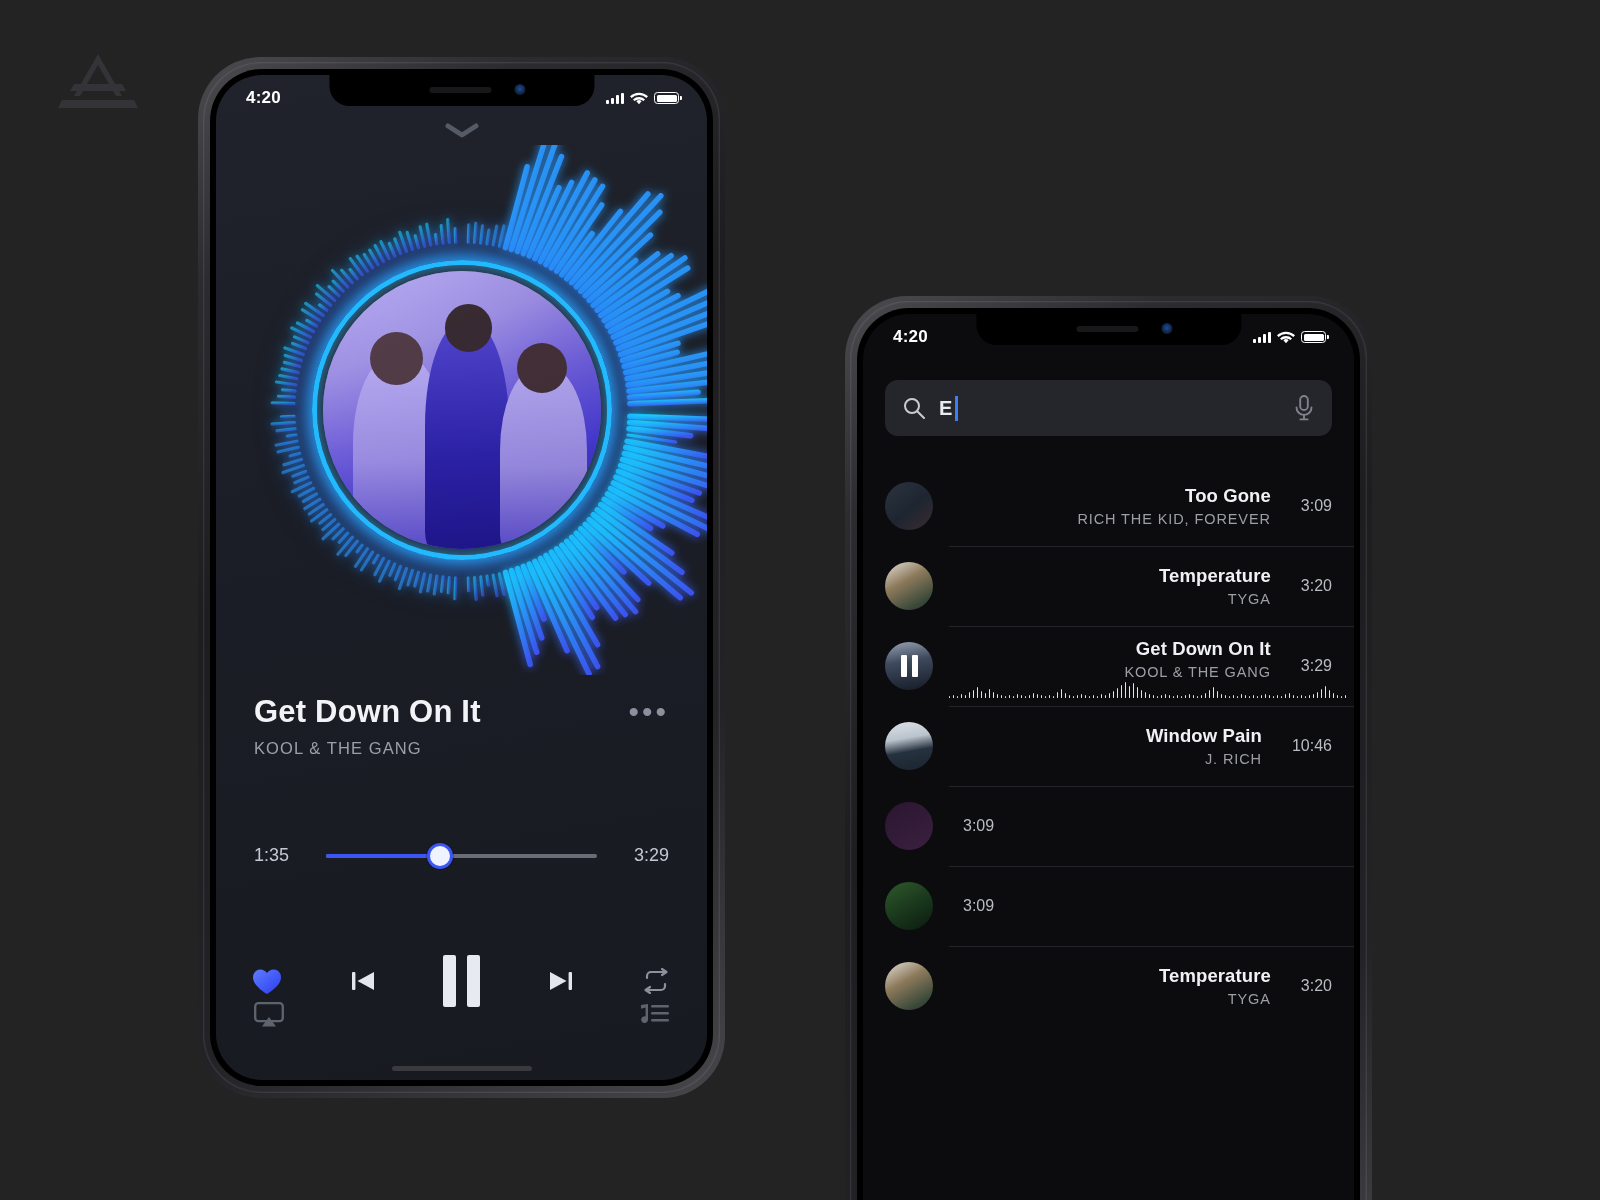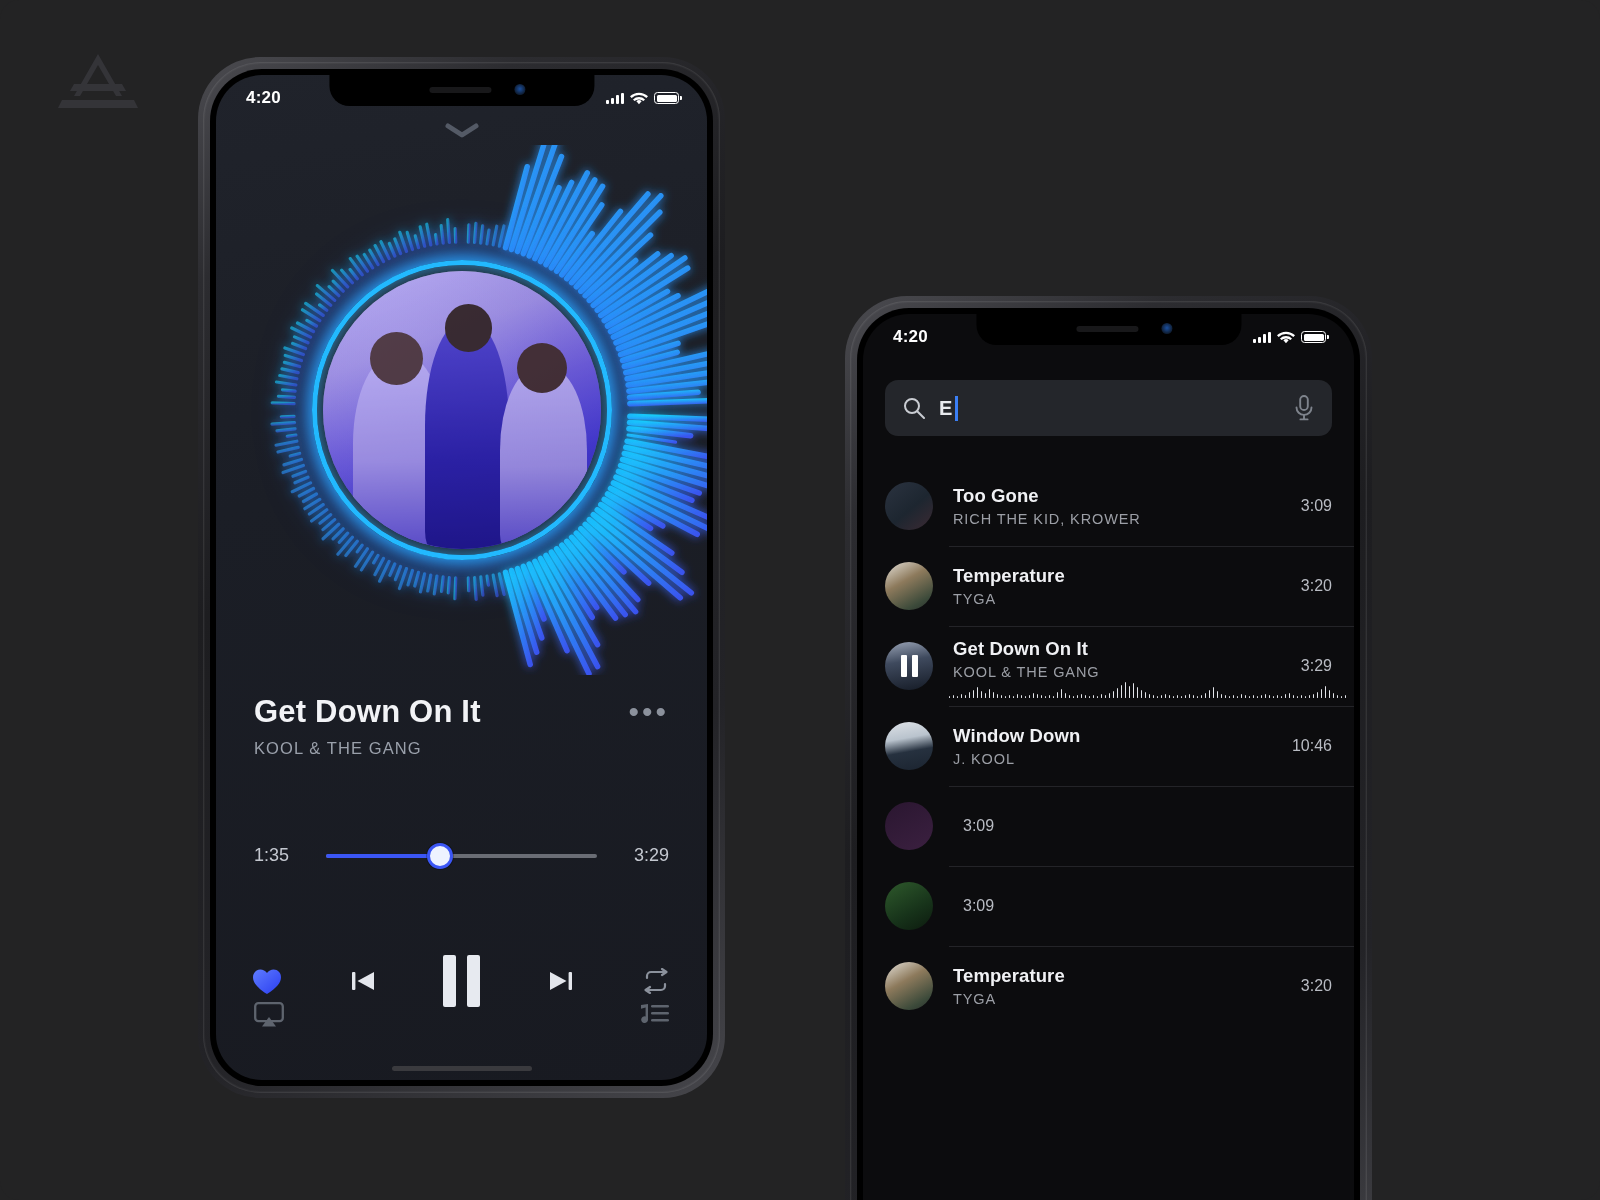--- a/index.html
+++ b/index.html
@@ -115,21 +115,21 @@
                 background:#24262b; padding:0 18px; }
   .search-txt { position:relative; flex:1; color:#e9ebef; font-size:20px; font-weight:600; display:flex; align-items:center; }
   .caret { display:inline-block; width:2.5px; height:25px; background:#3b7ff5; margin-left:3px; }
 
   .list { position:absolute; top:152px; left:0; right:0; bottom:0; overflow:hidden; }
   .item { position:relative; display:flex; align-items:center; gap:20px; padding:0 22px; height:80px; }
   .item + .item::before { content:""; position:absolute; left:86px; right:0; top:0; height:1px; background:#242428; }
   .thumb { position:relative; width:48px; height:48px; border-radius:50%; flex:0 0 48px; overflow:hidden; }
   .thumb .ov { position:absolute; inset:0; display:flex; align-items:center; justify-content:center; gap:5px; }
   .thumb .ov i { width:6px; height:22px; background:#fff; border-radius:1px; }
-  .it-main { flex:1; min-width:0; }
+  .it-main { flex:1; min-width:0;text-align:right; }
   .it-title { color:#f0f1f4; font-size:18.5px; font-weight:700; letter-spacing:.1px; }
   .it-artist { color:#9c9fa6; font-size:14.5px; letter-spacing:.9px; margin-top:4px; }
   .it-dur { color:#b9bcc3; font-size:16px; font-weight:400; padding-left:10px; }
   .wave { position:absolute; left:86px; right:8px; bottom:8px; height:20px; display:flex; align-items:flex-end; gap:2.6px; }
   .wave i { display:block; width:2.6px; background:#e3e5ea; border-radius:1px; }
 
   .item.playing { }
   .item.playing .it-main { margin-bottom:14px; }
 </style>
 </head>
@@ -506,21 +506,21 @@
             <path d="M10 20v4.2M6.4 24.4h7.2" stroke="#7e838c" stroke-width="1.9" stroke-linecap="round"></path>
           </svg>
         </div>
       </div>
 
       <div class="list" id="track-list">
             <div class="item">
               <div class="thumb" style="background: linear-gradient(140deg, rgb(43, 51, 64), rgb(29, 38, 48) 55%, rgb(60, 42, 51));"></div>
               <div class="it-main">
                 <div class="it-title">Too Gone</div>
-                <div class="it-artist">RICH THE KID, KROWER</div>
+                <div class="it-artist">RICH THE KID, FOREVER</div>
               </div>
               <div class="it-dur">3:09</div>
             </div>
             <div class="item">
               <div class="thumb" style="background: linear-gradient(150deg, rgb(230, 226, 218), rgb(141, 122, 92) 40%, rgb(60, 74, 58) 80%, rgb(42, 47, 44));"></div>
               <div class="it-main">
                 <div class="it-title">Temperature</div>
                 <div class="it-artist">TYGA</div>
               </div>
               <div class="it-dur">3:20</div>
@@ -636,22 +636,22 @@
                 <i style="height:8px"></i>
                 <i style="height:5px"></i>
                 <i style="height:3px"></i>
                 <i style="height:2px"></i>
                 <i style="height:3px"></i>
               </div>
             </div>
             <div class="item">
               <div class="thumb" style="background: linear-gradient(170deg, rgb(223, 227, 232), rgb(185, 195, 205) 35%, rgb(38, 49, 63) 60%, rgb(27, 36, 48));"></div>
               <div class="it-main">
-                <div class="it-title">Window Down</div>
-                <div class="it-artist">J. KOOL</div>
+                <div class="it-title">Window Pain</div>
+                <div class="it-artist">J. RICH</div>
               </div>
               <div class="it-dur">10:46</div>
             </div>
             <div class="item">
               <div class="thumb" style="background: linear-gradient(150deg, rgb(42, 22, 48), rgb(59, 32, 64));"></div>
               <div class="it-dur">3:09</div>
             </div>
             <div class="item">
               <div class="thumb" style="background: linear-gradient(150deg, rgb(47, 90, 44), rgb(23, 51, 26) 60%, rgb(12, 26, 14));"></div>
               <div class="it-dur">3:09</div>

